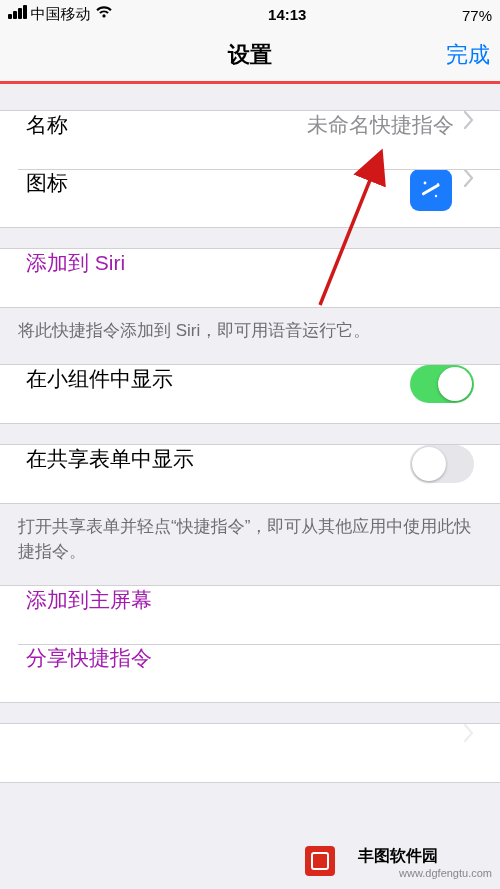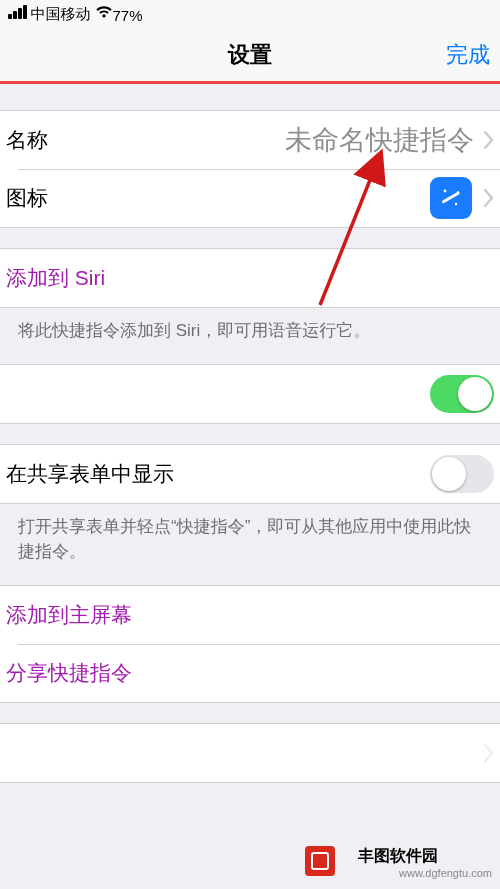--- a/index.html
+++ b/index.html
@@ -41,32 +41,31 @@
   }
   .nav-title { font-size: 22px; font-weight: 600; }
   .nav-done {
     position: absolute; right: 10px; color: #007aff;
     font-size: 22px; font-weight: 400;
   }
   .group { margin-top: 20px; background:#fff; border-top:1px solid #d1d1d5; border-bottom:1px solid #d1d1d5; }
   .group.first { margin-top: 26px; }
   .row {
     min-height: 58px;
-    padding: 0 6px;
+    padding: 0 26px;
     display: flex;
-    align-items: center;
     font-size: 21px;
     position: relative;
   }
   .row + .row::before {
     content:""; position:absolute; left:18px; right:0; top:0; height:1px; background:#d1d1d5;
   }
   .row-label { flex: 0 0 auto; }
   .row-spacer { flex: 1; }
-  .row-value { color:#8e8e93; font-size:27px;margin-left:48px; }
+  .row-value { color:#8e8e93; font-size:21px;margin-left:48px; }
   .chevron { color:#c7c7cc; margin-left:10px; }
   .chevron svg { display:block; }
   .link { color:#a21caf; }
   .footer {
     padding: 10px 18px 0 18px;
     color:#6d6d72; font-size:17px; line-height:1.5;
   }
   .toggle { width:64px; height:38px; border-radius:19px; position:relative; }
   .toggle .knob { position:absolute; width:34px; height:34px; background:#fff; border-radius:50%; top:2px; box-shadow:0 1px 3px rgba(0,0,0,.3); }
   .toggle.on { background:#4cd964; } .toggle.on .knob { right:2px; }
@@ -105,20 +104,21 @@
         <span></span>
         <span></span>
       </div>
     <span>中国移动</span>
     <span>
       <svg width="18" height="14" viewBox="0 0 18 14">
           <path d="M9 12.5a1.6 1.6 0 100-3.2 1.6 1.6 0 000 3.2zM4.2 7.3a7 7 0 019.6 0l-1.5 1.5a5 5 0 00-6.6 0zM1.3 4.4a11 11 0 0115.4 0l-1.5 1.5a9 9 0 00-12.4 0z" fill="#000"></path>
         </svg>
     </span>
   </div>
+  <div class="status-center">14:13</div>
   <div class="status-right">
     <span>
       <svg width="12" height="14" viewBox="0 0 12 14">
           <path d="M6 0a3.5 3.5 0 00-3.5 3.5V5H2a1 1 0 00-1 1v6a1 1 0 001 1h8a1 1 0 001-1V6a1 1 0 00-1-1h-.5V3.5A3.5 3.5 0 006 0zm-2 3.5a2 2 0 114 0V5H4z" fill="#000"></path>
         </svg>
     </span>
     <span>77%</span>
     <div class="battery">
         <div class="battery-fill"></div>
       </div>
@@ -162,20 +162,21 @@
 
 <div class="group">
   <div class="row">
     <span class="row-label link">添加到 Siri</span>
   </div>
 </div>
 <div class="footer">将此快捷指令添加到 Siri，即可用语音运行它。</div>
 
 <div class="group">
   <div class="row">
+    <span class="row-label">在小组件中显示</span>
     <span class="row-spacer"></span>
     <div class="toggle on">
         <div class="knob"></div>
       </div>
   </div>
 </div>
 
 <div class="group">
   <div class="row">
     <span class="row-label">在共享表单中显示</span>

